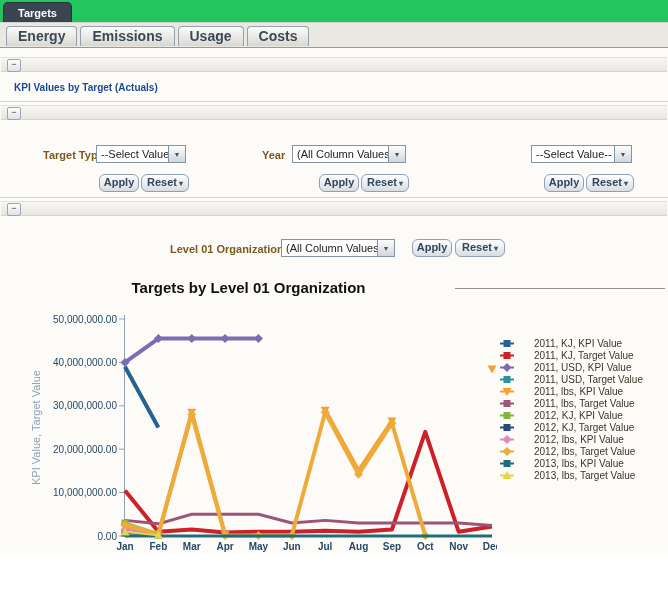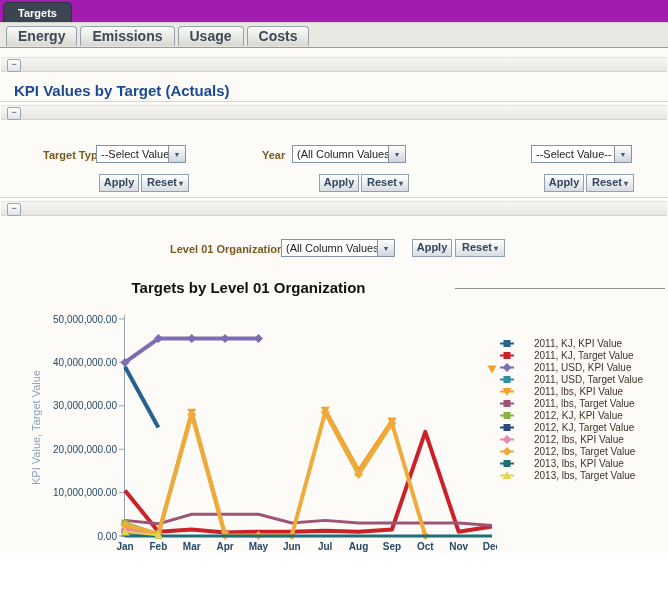--- a/index.html
+++ b/index.html
@@ -1,17 +1,17 @@
 <!DOCTYPE html>
 <html><head>
 <meta charset="utf-8">
 <style>
   html,body{margin:0;padding:0;}
   body{font-family:"Liberation Sans",sans-serif;}
-  #screen{position:relative;width:668px;height:553px;background:#a21caf;overflow:hidden;}
+  #screen{position:relative;width:668px;height:553px;background:#22c55e;overflow:hidden;}
 
   
   #targets-tab{position:absolute;top:2px;left:3px;height:20px;padding:0 14px;background:#3a4551;
     color:#ffffff;font-weight:bold;font-size:11px;line-height:20px;border-radius:5px 5px 0 0;
     border:1px solid #2c333c;border-bottom:none;}
 
   #band2{position:absolute;top:22px;left:0;width:668px;height:25px;background:#e9e8e3;border-top:1px solid #d2d1cb;}
 
   
   #subtabs{position:absolute;top:26px;left:6px;display:flex;align-items:flex-start;gap:3px;z-index:5;}
@@ -22,35 +22,35 @@
 
   
   #panel{position:absolute;top:47px;left:0;width:668px;height:545px;background:#fcfbf7;border-top:1px solid #8e9ca9;}
 
   .section-bar{position:absolute;left:1px;right:1px;height:13px;
     background:linear-gradient(#f7f6f3,#e7e6e1);border-top:1px solid #e3e2dd;border-bottom:1px solid #d6d5cf;}
   #bar1{top:9px;} #bar2{top:57px;} #bar3{top:153px;}
   .collapse-btn{position:absolute;left:6px;top:1px;width:12px;height:11px;border:1px solid #99a5b1;border-radius:2px;
     background:linear-gradient(#ffffff,#dfe3e8);font-size:9px;line-height:9px;text-align:center;color:#333;cursor:pointer;}
 
-  #sec1-title{position:absolute;top:34px;left:14px;color:#1b4a94;font-weight:bold;font-size:15px;}
+  #sec1-title{position:absolute;top:34px;left:14px;color:#1b4a94;font-weight:bold;font-size:10px;}
   .hdiv{position:absolute;left:0;right:0;border-top:1px solid #ccd3d9;}
   #div1{top:53px;} #div2{top:149px;}
 
   .prompt-label{position:absolute;top:101px;font-size:11px;font-weight:bold;color:#7a5a1d;white-space:nowrap;}
   #lbl-tt{left:43px;} #lbl-yr{left:262px;} #lbl-kpi{left:499px;padding-left:40px;}
 
   .combo{position:absolute;top:97px;height:18px;display:flex;cursor:pointer;}
   #combo-tt{left:96px;width:90px;} #combo-yr{left:292px;width:114px;} #combo-kpi{left:531px;width:101px;}
   .combo-text{flex:1;border:1px solid #8394a5;background:#fff;font-size:11px;color:#222;padding:0 4px;
     line-height:16px;white-space:nowrap;overflow:hidden;}
   .combo-btn{width:16px;border:1px solid #8394a5;border-left:none;background:linear-gradient(#fdfdfd,#cfd6dd);
     font-size:7px;color:#44566a;display:flex;align-items:center;justify-content:center;}
 
-  .btn{position:absolute;top:126px;height:16px;border:1px solid #8fa0b1;border-radius:0;
+  .btn{position:absolute;top:126px;height:16px;border:1px solid #8fa0b1;border-radius:6px;
     background:linear-gradient(#ffffff,#d8dde3);font-size:11px;font-weight:bold;color:#32465c;
     text-align:center;line-height:15px;cursor:pointer;white-space:nowrap;}
   #apply-tt{left:99px;width:38px;} #reset-tt{left:141px;width:46px;}
   #apply-yr{left:319px;width:38px;} #reset-yr{left:361px;width:46px;}
   #apply-kpi{left:544px;width:38px;} #reset-kpi{left:586px;width:46px;}
   .chev{font-size:8px;margin-left:2px;color:#4e555c;}
 
   #lbl-org{position:absolute;left:170px;top:195px;font-size:11px;font-weight:bold;color:#7a5a1d;}
   #combo-org{left:281px;top:191px;width:114px;}
   #apply-org{left:412px;top:191px;width:38px;}

